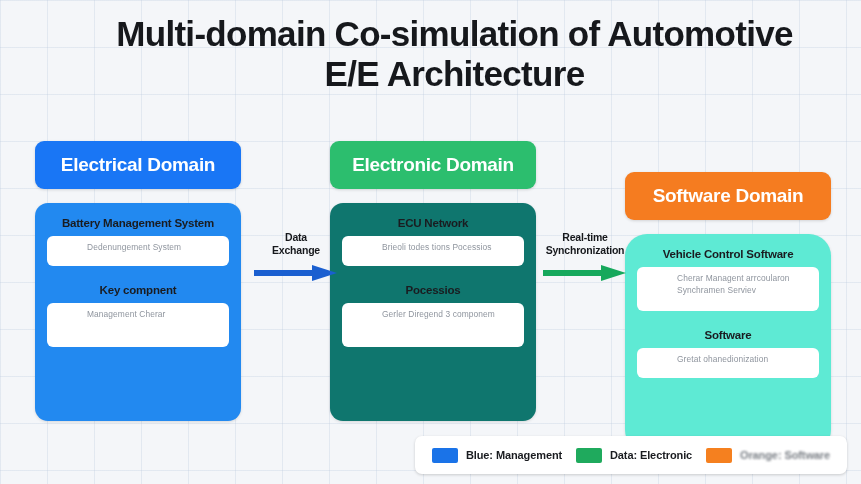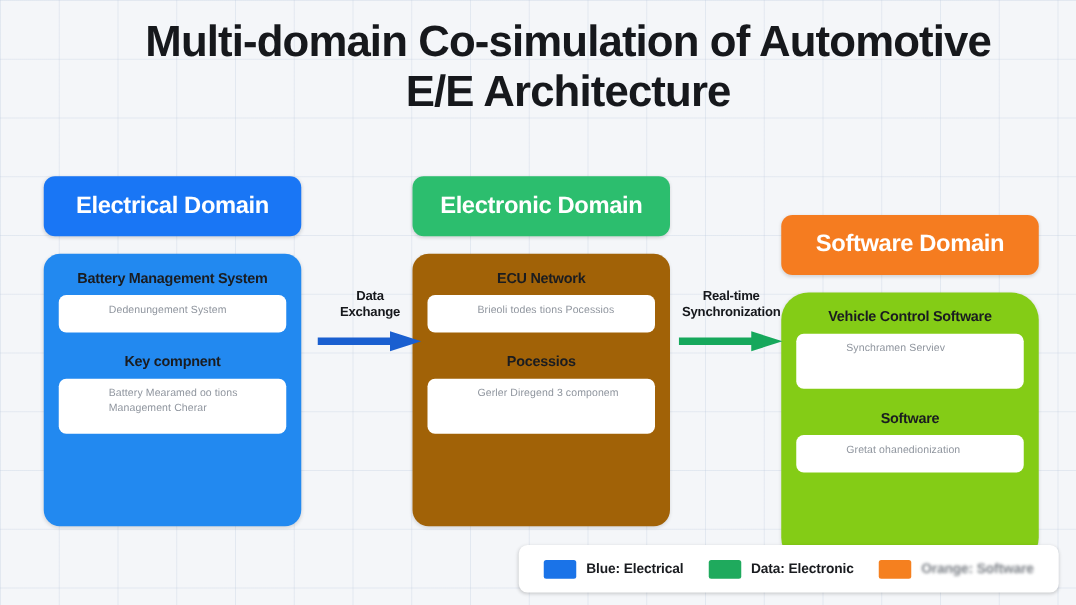--- a/index.html
+++ b/index.html
@@ -102,23 +102,23 @@
     letter-spacing: 0.1px;
     overflow: hidden;
   }
   .info-card.tall { min-height: 44px; }
   .info-card .ln { display: block; white-space: nowrap; padding-left: 32px; }
 
   
   .c-blue   .domain-pill { background: #1976f5; }
   .c-blue   .domain-body { background: #2289f0; }
   .c-green  .domain-pill { background: #2cbe6e; }
-  .c-green  .domain-body { background: #a16207; }
+  .c-green  .domain-body { background: #0f766e; }
   .c-orange .domain-pill { background: #f57c20; }
-  .c-orange .domain-body { background: #84cc16; border-radius: 22px; }
+  .c-orange .domain-body { background: #5eead4; border-radius: 22px; }
 
   
   .connector {
     position: absolute;
     top: 90px;
     width: 104px;
     text-align: center;
   }
   .connector.conn-0 { left: 244px; }
   .connector.conn-1 { left: 533px; }
@@ -194,21 +194,20 @@
     <div class="domain-pill">
       <span>Electrical Domain</span>
     </div>
     <div class="domain-body">
       <div class="section-heading">Battery Management System</div>
       <div class="info-card">
         <span class="ln">Dedenungement System</span>
       </div>
       <div class="section-heading second">Key compnent</div>
       <div class="info-card tall">
-        <span class="ln">Battery Mearamed oo tions</span>
         <span class="ln">Management Cherar</span>
       </div>
     </div>
   </div>
 
   <div class="column col-1 c-green">
     <div class="domain-pill">
       <span>Electronic Domain</span>
     </div>
     <div class="domain-body">
@@ -223,20 +222,21 @@
     </div>
   </div>
 
   <div class="column col-2 c-orange">
     <div class="domain-pill">
       <span>Software Domain</span>
     </div>
     <div class="domain-body">
       <div class="section-heading">Vehicle Control Software</div>
       <div class="info-card tall">
+        <span class="ln">Cherar Managent arrcoularon</span>
         <span class="ln">Synchramen Serviev</span>
       </div>
       <div class="section-heading second">Software</div>
       <div class="info-card">
         <span class="ln">Gretat ohanedionization</span>
       </div>
     </div>
   </div>
 
   <div class="connector conn-0">
@@ -261,21 +261,21 @@
         <path d="M0 6 H58 V1 L83 9 L58 17 V12 H0 Z" fill="#16a85c"></path>
       </svg>
     </div>
   </div>
 
 </div>
 
 <div class="legend">
   <div class="legend-item">
     <span class="legend-swatch" style="background:#1a73e8"></span>
-    <span class="legend-label">Blue: Electrical</span>
+    <span class="legend-label">Blue: Management</span>
   </div>
   <div class="legend-item">
     <span class="legend-swatch" style="background:#1faa5d"></span>
     <span class="legend-label">Data: Electronic</span>
   </div>
   <div class="legend-item blurred">
     <span class="legend-swatch" style="background:#f5801f"></span>
     <span class="legend-label">Orange: Software</span>
   </div>
 </div>

